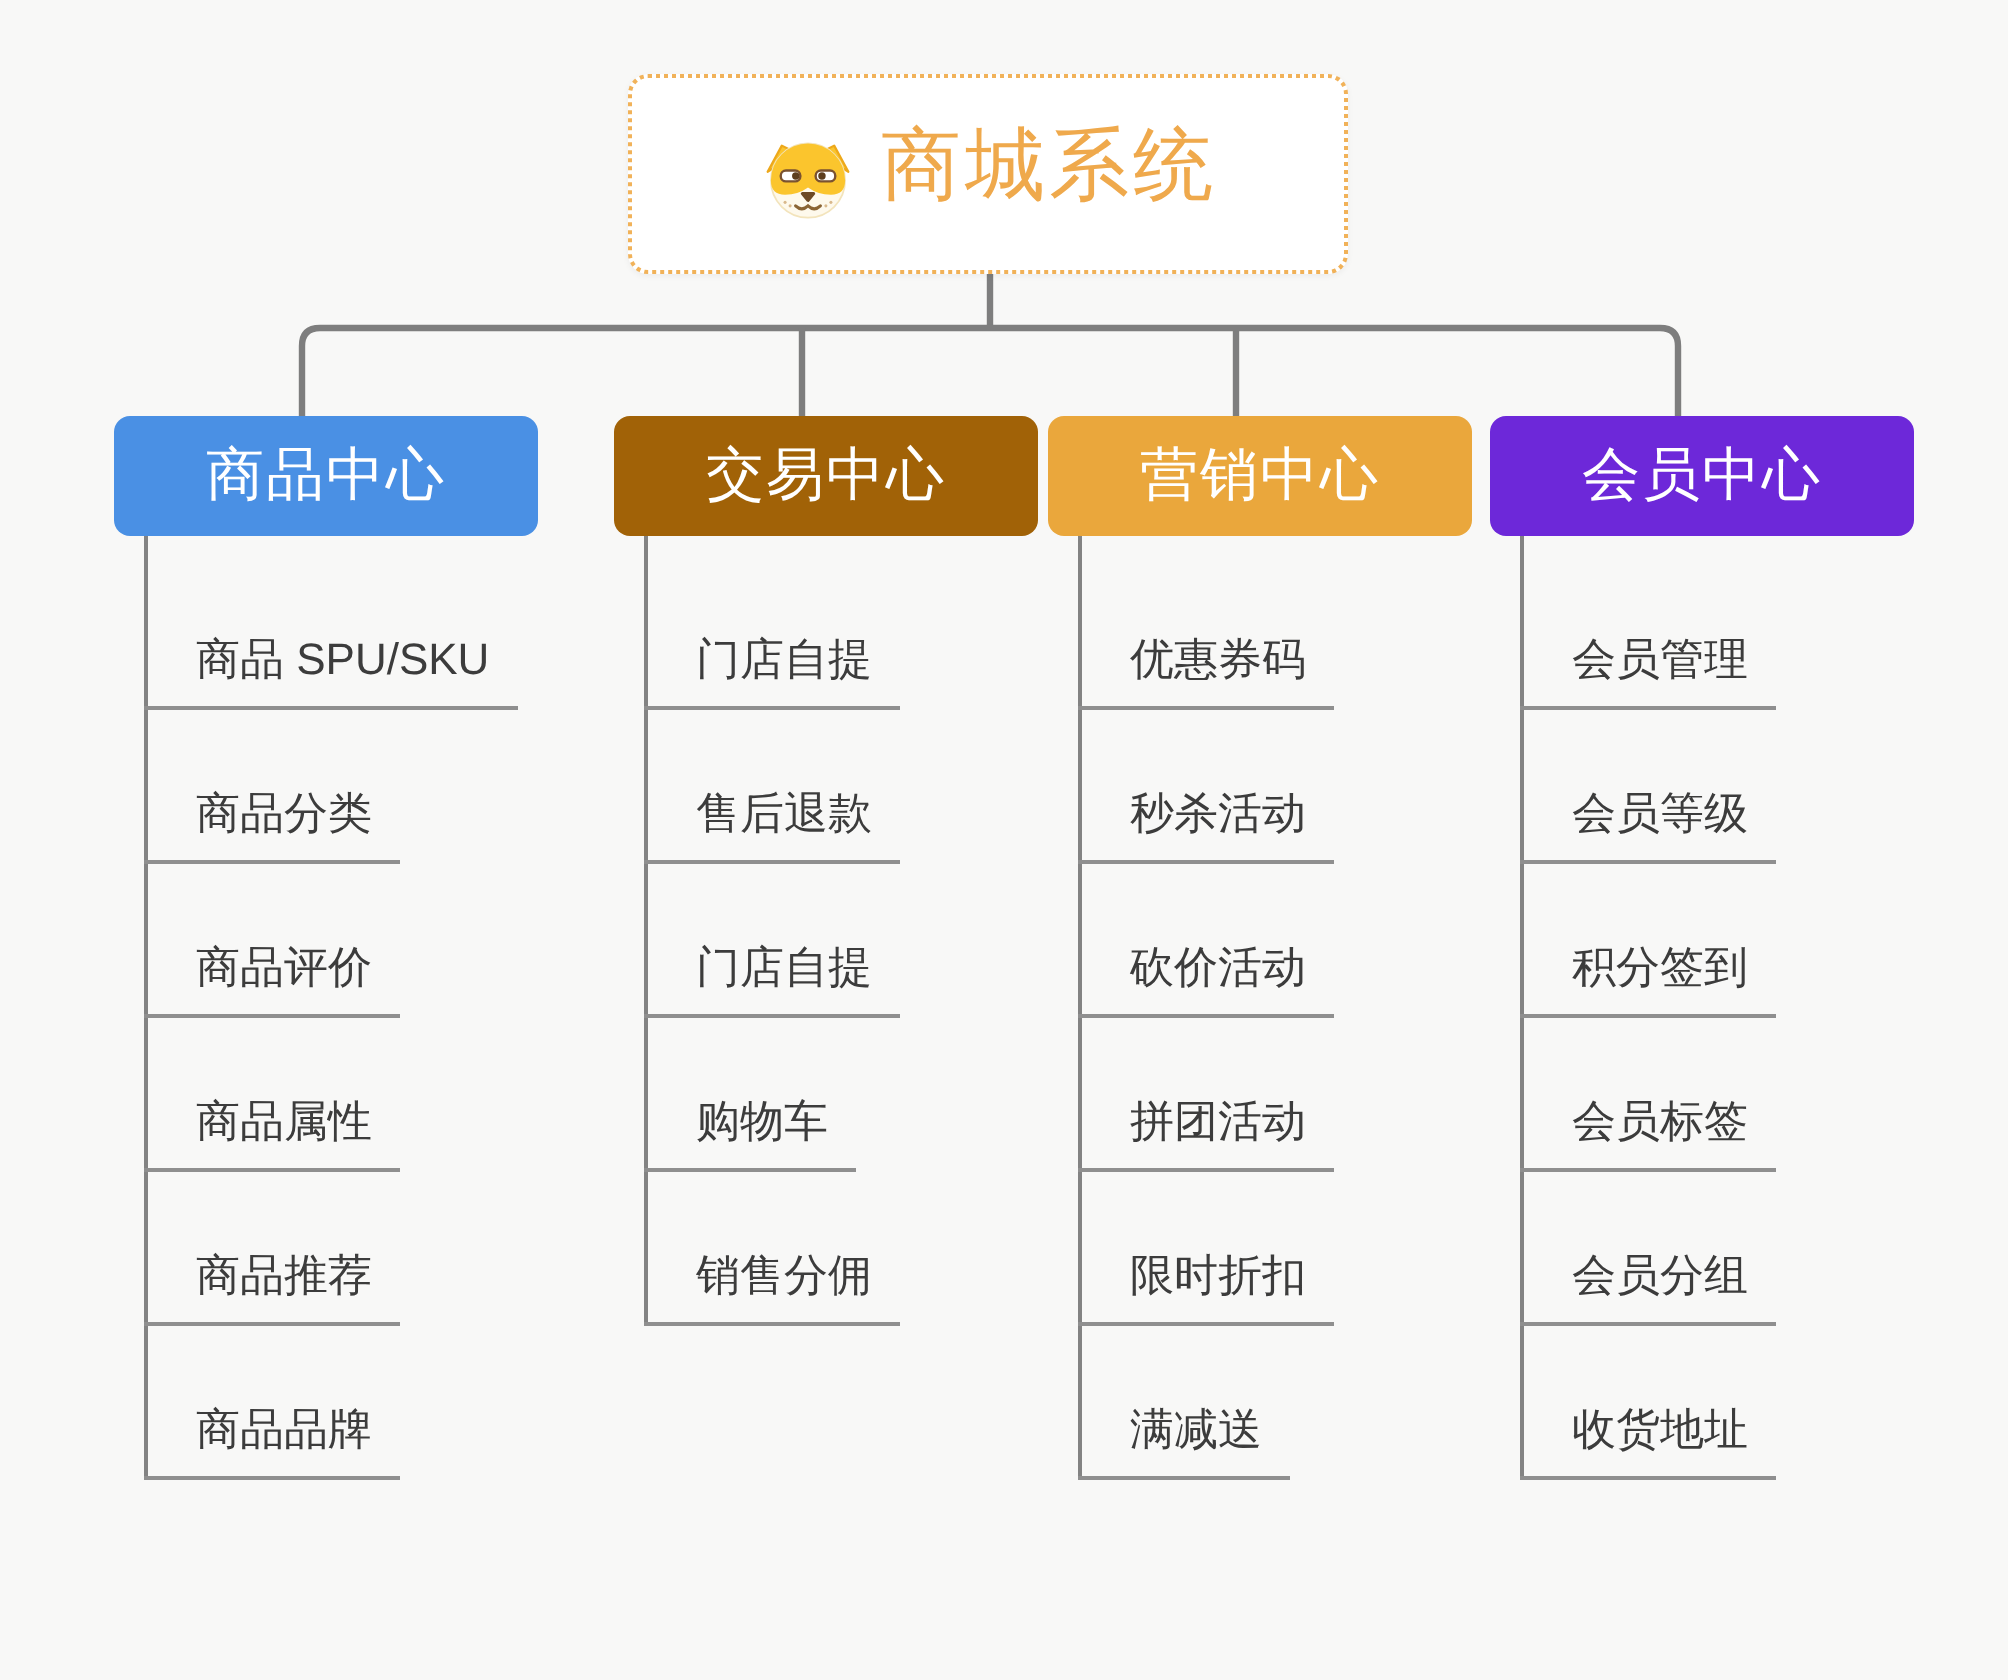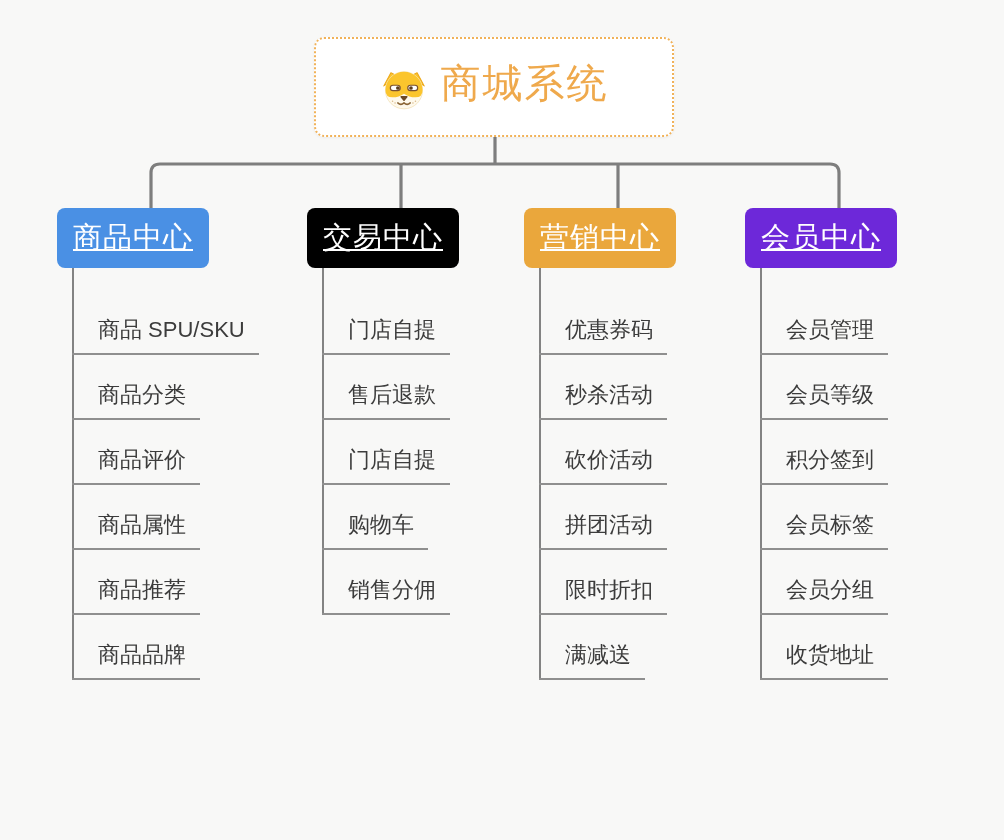--- a/index.html
+++ b/index.html
@@ -30,34 +30,33 @@
     cursor:pointer;
   }
   .root-node .dog{width:48px;height:46px;display:inline-block;margin-right:13px;}
   .root-title{
     font-size:40px;line-height:1;letter-spacing:2px;
     color:#EFA94C;font-weight:500;font-family:Liberation Mono, monospace;
   }
   
   .branch{position:absolute;top:208px;width:188px;}
   .branch-header{
-    width:152px;height:60px;border-radius:8px;
+    width:212px;height:60px;border-radius:8px;
     display:flex;align-items:center;justify-content:center;
     color:#ffffff;font-size:29px;letter-spacing:1px;
     cursor:pointer;
     box-sizing:border-box;
-    text-decoration:underline;
   }
   .branch-items{
     list-style:none;margin:0;padding:0;
     margin-left:15px;
     border-left:2px solid #838383;
   }
   .branch-items li{
-    height:65px;
+    height:77px;
     display:flex;align-items:flex-end;
   }
   .branch-items li:first-child{height:87px;}
   .item-label{
     display:inline-block;
     margin-left:-2px;
     border-bottom:2px solid #8f8f8f;
     padding:0 14px 8px 26px;
     font-size:22px;color:#3c3c3c;
     white-space:nowrap;
@@ -118,21 +117,21 @@
       <li>
           <span class="item-label">商品推荐</span>
         </li>
       <li>
           <span class="item-label">商品品牌</span>
         </li>
     </ul>
   </div>
 
   <div class="branch" style="left:307px">
-    <div class="branch-header" style="background-color: #000000;">交易中心</div>
+    <div class="branch-header" style="background-color: #a16207;">交易中心</div>
     <ul class="branch-items">
       <li>
           <span class="item-label">门店自提</span>
         </li>
       <li>
           <span class="item-label">售后退款</span>
         </li>
       <li>
           <span class="item-label">门店自提</span>
         </li>

